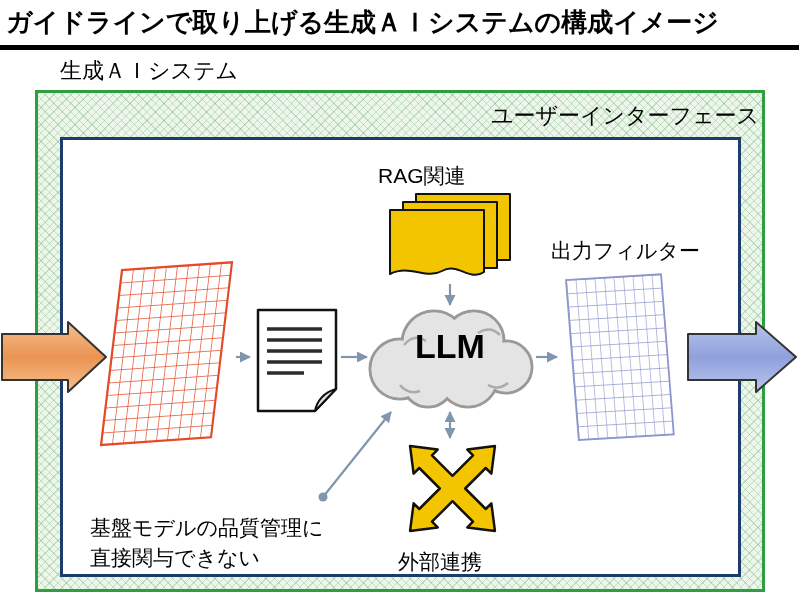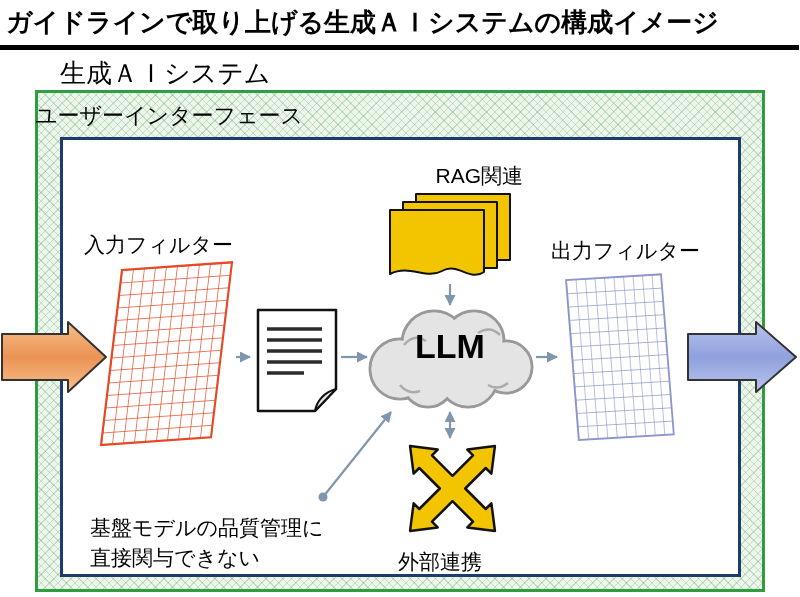--- a/index.html
+++ b/index.html
@@ -11,34 +11,34 @@
   .abs{position:absolute;}
   .label{font-size:21px;white-space:nowrap;}
 
   .title{
     left:6px;top:5px;width:792px;
     font-size:26px;font-weight:700;letter-spacing:0;
     white-space:nowrap;
   }
   .title-rule{left:0;top:45px;width:799px;height:5px;background:#000;}
 
-  .system-label{left:60px;top:56px;font-size:26px;}
+  .system-label{left:60px;top:56px;font-size:22px;}
 
   .system-box{
     left:35px;top:90px;width:724px;height:496px;
     border:3px solid #2f9e41;
     background-color:#edf6ea;
     background-image:
       repeating-linear-gradient(45deg, rgba(70,150,75,.25) 0px, rgba(70,150,75,.25) 1px, transparent 1px, transparent 6px),
       repeating-linear-gradient(135deg, rgba(70,150,75,.25) 0px, rgba(70,150,75,.25) 1px, transparent 1px, transparent 6px);
   }
-  .ui-label{left:35px;top:101px;width:724px;text-align:left;font-size:22px;}
+  .ui-label{left:35px;top:101px;width:724px;text-align:right;font-size:22px;}
   .ui-box{left:60px;top:137px;width:675px;height:434px;border:3px solid #1d3c6e;background:#fff;}
 
-  .rag-label{left:378px;top:162px;width:145px;text-align:right;}
+  .rag-label{left:378px;top:162px;width:145px;text-align:left;}
   .input-label{left:84px;top:231px;}
   .prompt-label{left:217px;top:275px;}
   .output-label{left:551px;top:231px;margin-top:6px;}
   .external-label{left:398px;top:548px;width:105px;text-align:left;}
 
   .note{left:90px;top:513px;font-size:21px;line-height:30px;white-space:nowrap;}
 
   .llm-text{
     left:360px;top:322px;width:180px;height:48px;line-height:48px;
     text-align:center;font-size:34px;font-weight:700;
@@ -78,21 +78,20 @@
 
   <div class="abs label rag-label">RAG関連</div>
   <svg class="abs" style="left:386px;top:192px;" width="130" height="100" viewBox="0 0 130 100">
     <g stroke="#111" stroke-width="2" fill="#f2c500" stroke-linejoin="round">
       <rect x="30" y="2" width="94" height="66"></rect>
       <rect x="17" y="10" width="94" height="66"></rect>
       <path d="M4 18 L98 18 L98 80 C84 90 72 70 56 79 C40 88 24 72 4 82 Z"></path>
     </g>
   </svg>
 
-  <div class="abs label input-label">入力フィルター</div>
   <svg class="abs" style="left:95px;top:255px;" width="150" height="200" viewBox="0 0 150 200">
     <defs>
       <pattern id="redgrid" width="11" height="12.5" patternUnits="userSpaceOnUse">
         <path d="M11 0 H0 V12.5" fill="none" stroke="#e54a26" stroke-width="1.4"></path>
       </pattern>
     </defs>
     <g transform="matrix(1,-0.07,-0.12,1,27,15)">
       <rect x="0" y="0" width="110" height="175" fill="url(#redgrid)"></rect>
       <rect x="0" y="0" width="110" height="175" fill="none" stroke="#e54a26" stroke-width="2.2"></rect>
     </g>

